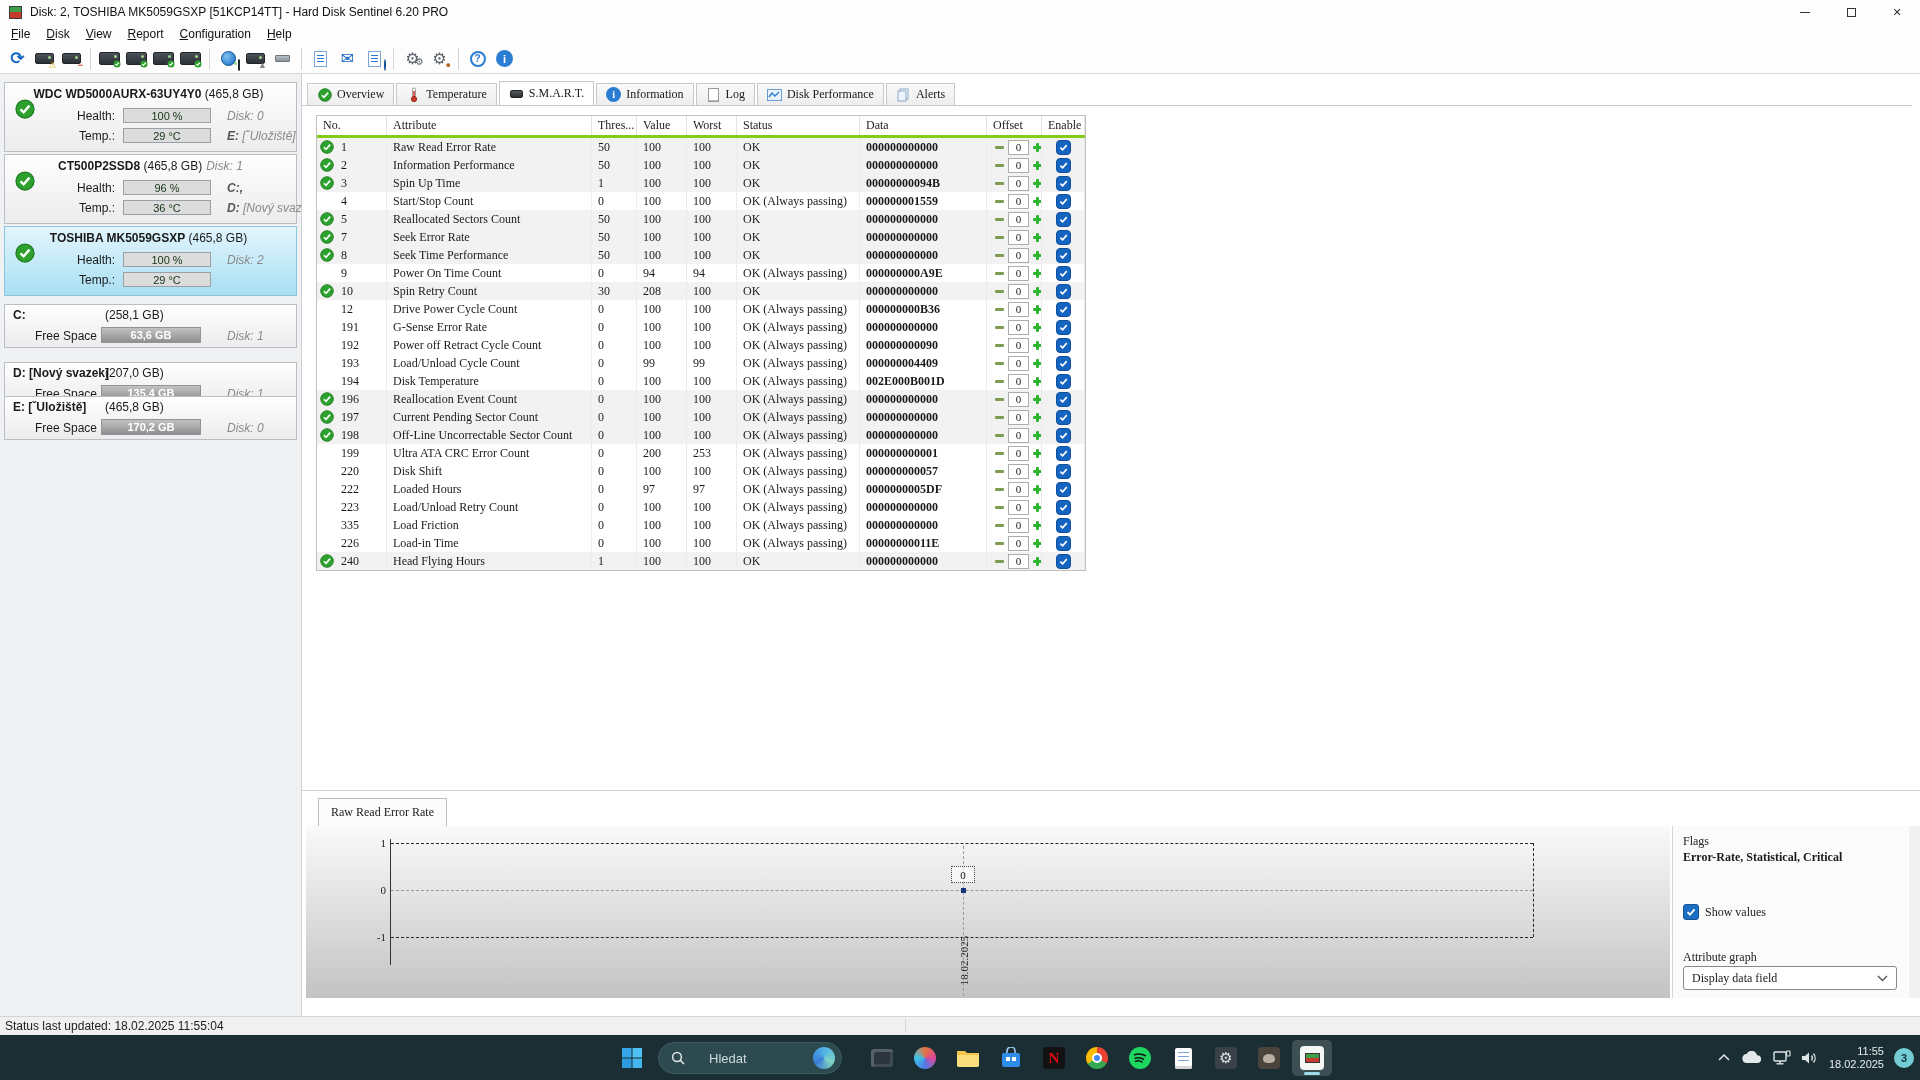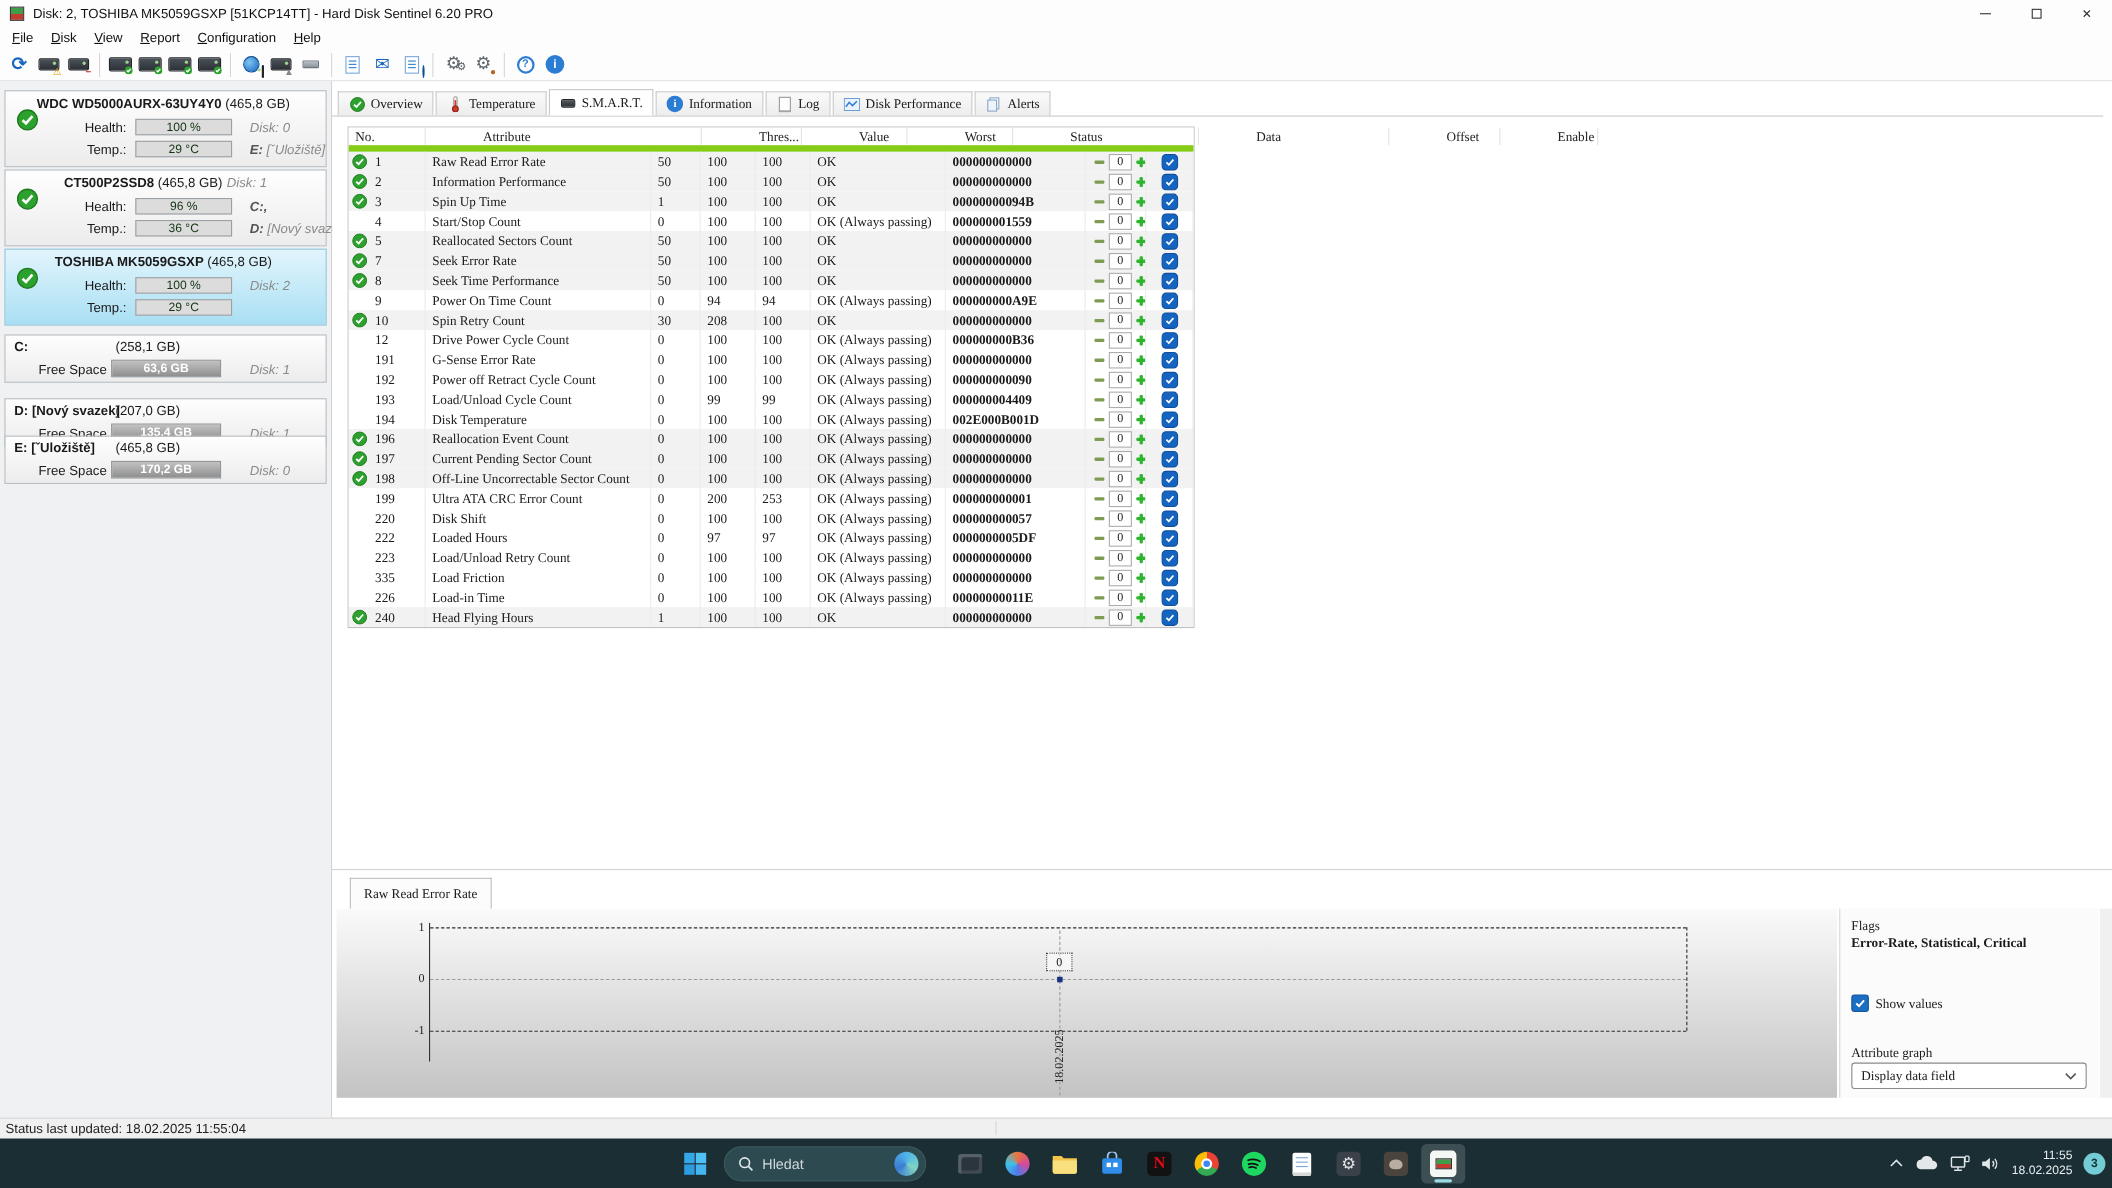--- a/index.html
+++ b/index.html
@@ -72,21 +72,21 @@
 
   
   #tabbar { position:absolute; left:5px; top:8px; height:23px; display:flex; align-items:flex-end; }
   .tab { height:22px; display:flex; align-items:center; padding:0 9px; border:1px solid #c8c8c8; border-bottom:none; background:linear-gradient(#fafafa,#ededed); margin-right:2px; gap:5px; white-space:nowrap; }
   .tab.active { height:24px; background:#fff; position:relative; z-index:2; }
   .tab-strip-line { position:absolute; left:0; top:31px; width:1610px; height:1px; background:#c8c8c8; }
   .ticon { display:inline-flex; width:15px; height:15px; align-items:center; justify-content:center; }
 
   
   #smart-table { position:absolute; left:14px; top:41px; width:770px; border:1px solid #c0c0c0; background:#fff; }
-  .thead { display:grid; grid-template-columns:70px 205px 45px 50px 50px 123px 127px 55px 43px; height:22px; border-bottom:6px solid #84cc16; background:#fff;gap:46px; }
+  .thead { display:grid; grid-template-columns:70px 205px 45px 50px 50px 123px 127px 55px 43px; height:22px; border-bottom:3px solid #84cc16; background:#fff; }
   .thead .th { display:flex; align-items:center; padding-left:6px; border-right:1px solid #e3e3e3; color:#222; }
   .trow { display:grid; grid-template-columns:70px 205px 45px 50px 50px 123px 127px 55px 43px; height:18px; background:#fff; }
   .trow.checked { background:#f2f2f2; }
   .trow .c { display:flex; align-items:center; padding-left:6px; border-right:1px solid #ececec; overflow:hidden; white-space:nowrap; }
   .c-no { position:relative; padding-left:24px !important; }
   .c-no .rowcheck { position:absolute; left:3px; top:2px; }
   .c-data { font-weight:bold; }
   .offset-wrap { display:flex; align-items:center; gap:2px; }
   .btn-minus,.btn-plus { width:13px; height:13px; display:flex; align-items:center; justify-content:center; }
   .btn-minus span { width:9px; height:3px; background:#7d9b52; border-radius:1px; }
@@ -120,21 +120,21 @@
   #right-strip { position:absolute; left:1607px; top:752px; width:11px; height:172px; background:#f0f0f0; }
 
   
   #statusbar { left:0; top:1016px; width:1920px; height:19px; background:#f0f0f0; border-top:1px solid #d5d5d5; display:flex; align-items:center; }
   #status-text { margin-left:5px; color:#222; }
   .sb-div { position:absolute; left:905px; top:1019px; width:1px; height:13px; background:#d5d5d5; }
 
   
   #taskbar { left:0; top:1035px; width:1920px; height:45px; background:#1a2e33; }
   #start-btn { position:absolute; left:612px; top:1040px; width:40px; height:36px; display:flex; align-items:center; justify-content:center; }
-  #search-pill { position:absolute; left:658px; top:1042px; width:184px; height:32px; border-radius:16px; background:#2e4a51; border:1px solid #3c5a60; display:flex; align-items:center; padding:0 6px 0 12px; gap:8px; }
+  #search-pill { position:absolute; left:658px; top:1042px; width:184px; height:32px; border-radius:16px; background:#2e4a51; border:1px solid #3c5a60; display:flex; align-items:center; padding:0 6px 0 12px; gap:24px; }
   #search-pill input { flex:1; background:transparent; border:none; outline:none; color:#dfe8ea; font-size:13px; font-family:"Liberation Sans","DejaVu Sans",sans-serif; min-width:0; }
   #search-pill input::placeholder { color:#cfd9db; }
   #search-orb { width:22px; height:22px; border-radius:50%; background:conic-gradient(#4fb3e8,#7fd4c2,#3a7bd5,#4fb3e8); }
   .tb-app { position:absolute; top:1040px; width:40px; height:36px; display:flex; align-items:center; justify-content:center; border-radius:5px; }
   .tb-app.active { background:rgba(255,255,255,.16); }
   .tb-app.active::after { content:""; position:absolute; bottom:1px; left:12px; width:16px; height:3px; border-radius:2px; background:#9adbe8; }
   #tray { position:absolute; right:0; top:1035px; height:45px; display:flex; align-items:center; gap:10px; padding-right:6px; color:#dfe6e8; }
   #clock { text-align:right; font-size:11px; line-height:13px; color:#e8eef0; }
   #tray-badge { width:20px; height:20px; border-radius:50%; background:#74cdd4; color:#10363c; font-weight:bold; font-size:11px; display:flex; align-items:center; justify-content:center; }
 </style>

